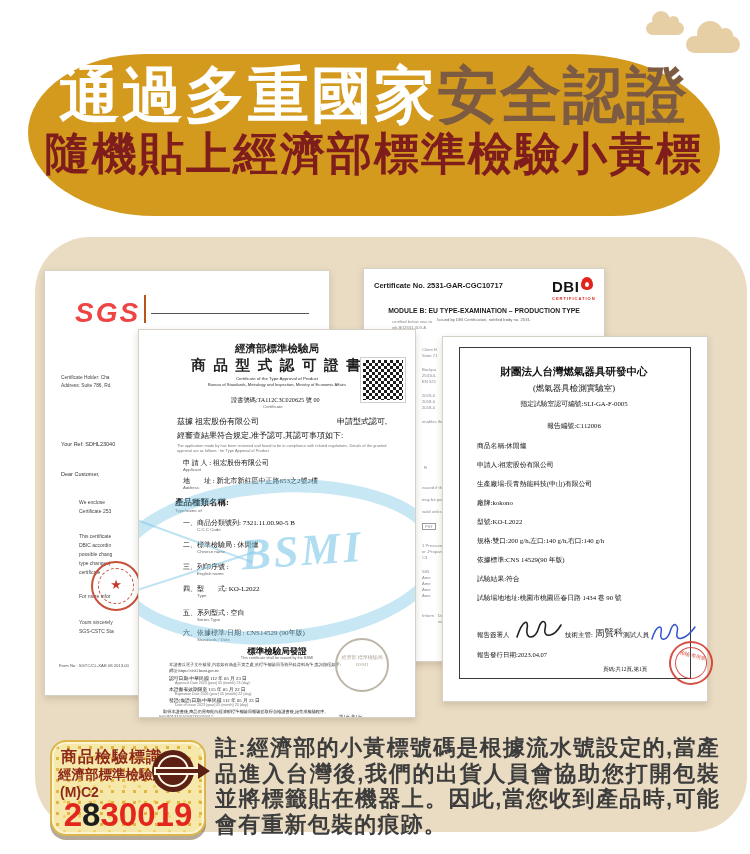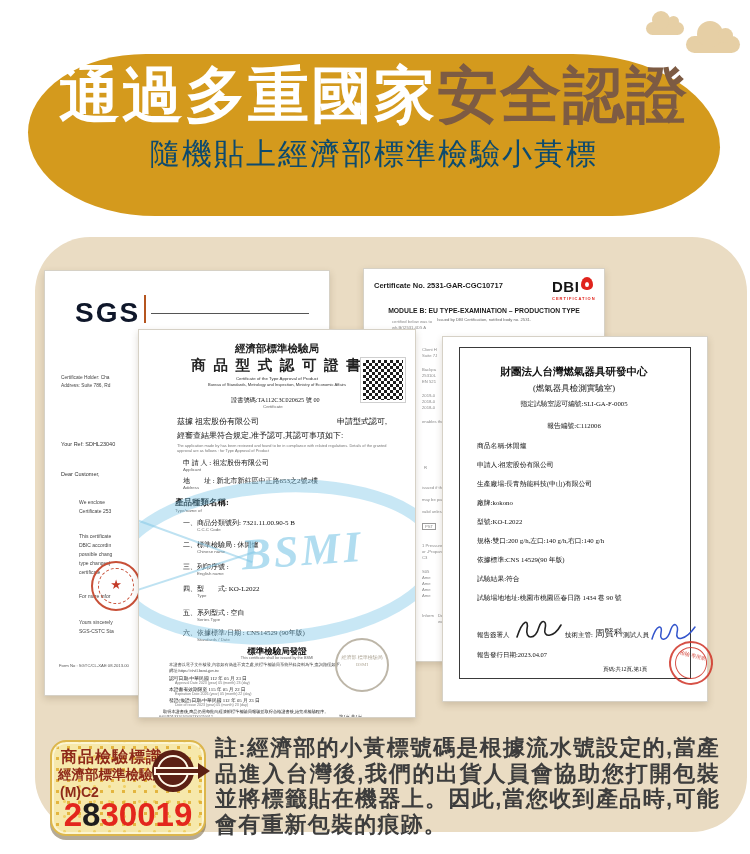--- a/index.html
+++ b/index.html
@@ -13,34 +13,34 @@
   .cloud-sm::after{width:11px;height:11px;left:22px;top:-6px;}
   .cloud-lg{left:686px;top:36px;width:54px;height:17px;}
   .cloud-lg::before{width:26px;height:26px;left:11px;top:-15px;}
   .cloud-lg::after{width:15px;height:15px;left:32px;top:-8px;}
   
   .banner{position:absolute;left:28px;top:54px;width:692px;height:162px;background:#d49a1d;
           border-radius:120px 150px 110px 130px / 80px 95px 70px 85px;text-align:center;}
   .banner-l1{margin-top:8px;font-size:61px;line-height:66px;font-weight:800;letter-spacing:2px;white-space:nowrap;}
   .banner-l1 .w{color:#ffffff;}
   .banner-l1 .b{color:#7d5b43;}
-  .banner-l2{font-size:30px;line-height:52px;font-weight:400;letter-spacing:2px;color:#0c4a6e;white-space:nowrap;}
+  .banner-l2{font-size:45px;line-height:52px;font-weight:700;letter-spacing:2px;color:#7f1d1d;white-space:nowrap;}
   
   .content{position:absolute;left:35px;top:237px;width:712px;height:595px;background:#eadcc3;border-radius:55px;}
   
   .doc{position:absolute;background:#ffffff;border:1px solid #d6d1c6;box-shadow:0 3px 7px rgba(90,70,40,.20);}
   .doc-sgs{left:44px;top:270px;width:284px;height:424px;z-index:2;}
   .doc-dbi{left:363px;top:268px;width:240px;height:392px;z-index:1;overflow:hidden;}
   .doc-bsmi{left:138px;top:329px;width:276px;height:387px;z-index:3;overflow:hidden;}
   .doc-rep{left:442px;top:336px;width:264px;height:364px;z-index:3;}
   .t{position:absolute;white-space:nowrap;}
   .serif{font-family:"Liberation Serif",serif;}
   .ctr{text-align:center;}
   
-  .sgs-logo{left:30px;top:26px;font-size:28px;font-weight:800;letter-spacing:2px;color:#0f172a;}
+  .sgs-logo{left:30px;top:26px;font-size:28px;font-weight:800;letter-spacing:2px;color:#ef4444;font-style:italic;}
   .sgs-cursor{left:99px;top:24px;width:2px;height:28px;background:#b5551f;}
   .sgs-rule{left:106px;top:42px;width:158px;height:1px;background:#555;}
   .sgs-stamp{position:absolute;left:46px;top:290px;width:50px;height:50px;border:2px solid #c85038;
              border-radius:50%;box-sizing:border-box;}
   .sgs-stamp .inner{position:absolute;inset:5px;border:1px dashed #c85038;border-radius:50%;}
   .sgs-stamp .star{position:absolute;left:0;right:0;top:14px;text-align:center;color:#c43a28;font-size:13px;}
   .sgs-vtext{left:100px;top:292px;writing-mode:vertical-rl;font-size:4px;color:#c0392b;letter-spacing:1px;}
   
   .qr{position:absolute;right:10px;top:28px;width:40px;height:40px;
       background:repeating-conic-gradient(#1c1c1c 0% 25%,#ffffff 0% 50%);background-size:6px 6px;

